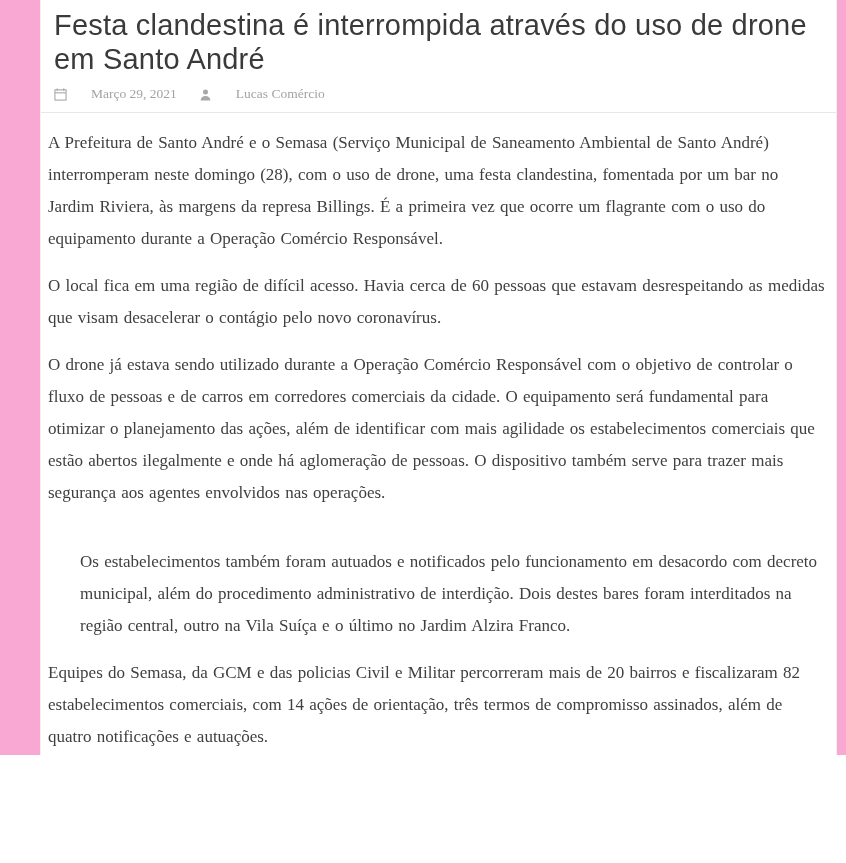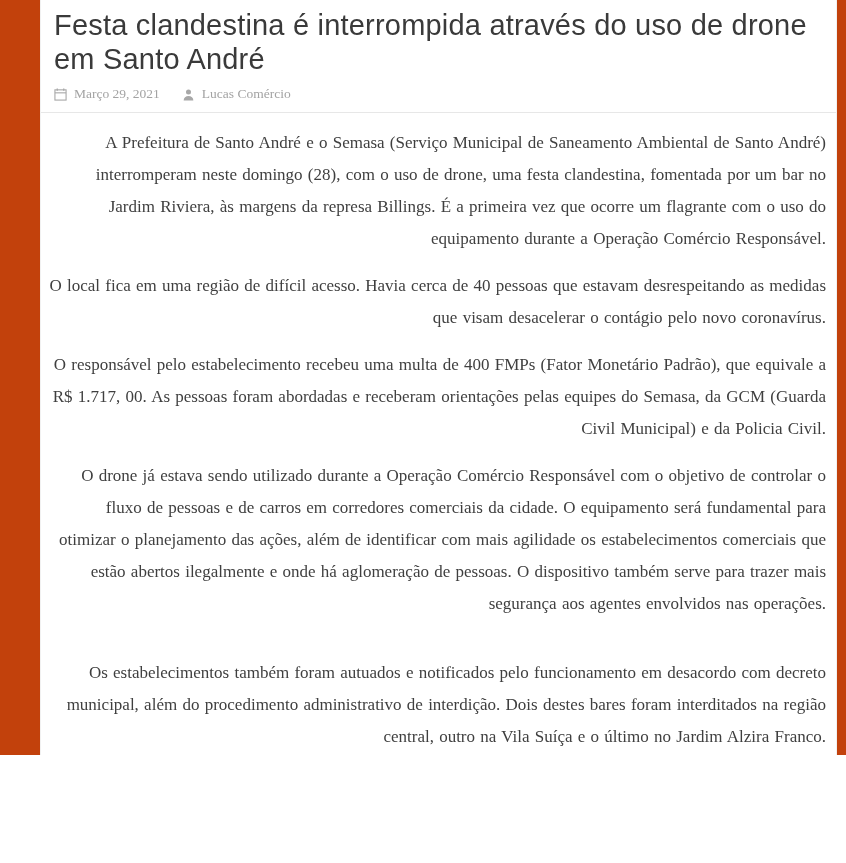--- a/index.html
+++ b/index.html
@@ -4,21 +4,21 @@
 <style>
   * { margin: 0; padding: 0; box-sizing: border-box; }
   html, body {
     width: 846px;
     background: #ffffff;
     font-family: "Liberation Serif", serif;
   }
   .page {
     width: 846px;
     height: 755px;
-    background: #c2410c;
+    background: #f9a8d4;
     position: relative;
   }
   .article {
     position: absolute;
     left: 40px;
     top: 0;
     width: 797px;
     min-height: 863px;
     background: #ffffff;
     border-left: 1px solid #f1f1f1;
@@ -38,41 +38,42 @@
     display: flex;
     align-items: center;
     gap: 22px;
     font-size: 13.5px;
     color: #a3a3a3;
     margin: 0 0 10px 6px;
   }
   .meta-group {
     display: flex;
     align-items: center;
-    gap: 7px;
+    gap: 24px;
   }
   .meta-group svg { display: block; }
   .divider {
     border: none;
     border-top: 1px solid #e7e7e7;
     margin: 0 -10px 0 -7px;
   }
   .body-text {
     padding-top: 14px;
   }
   .body-text p {
     font-size: 17px;
     color: #3f3f3f;
     line-height: 32px;
     margin-bottom: 15px;
-    text-align: right;
+    text-align: left;
     word-spacing: 1px;
   }
   .body-text p.gap-before {
     margin-top: 37px;
+    margin-left: 32px;
   }
 </style>
 </head>
 <body>
 
 <div class="page">
   <div class="article">
 
     <h1 class="title">Festa clandestina é interrompida através do uso de drone em Santo André</h1>
 
@@ -96,22 +97,21 @@
           </svg>
         </span>
         <span>Lucas Comércio</span>
       </span>
     </div>
 
     <hr class="divider">
 
     <div class="body-text">
       <p>A Prefeitura de Santo André e o Semasa (Serviço Municipal de Saneamento Ambiental de Santo André) interromperam neste domingo (28), com o uso de drone, uma festa clandestina, fomentada por um bar no Jardim Riviera, às margens da represa Billings. É a primeira vez que ocorre um flagrante com o uso do equipamento durante a Operação Comércio Responsável.</p>
-      <p>O local fica em uma região de difícil acesso. Havia cerca de 40 pessoas que estavam desrespeitando as medidas que visam desacelerar o contágio pelo novo coronavírus.</p>
-      <p>O responsável pelo estabelecimento recebeu uma multa de 400 FMPs (Fator Monetário Padrão), que equivale a R$ 1.717, 00. As pessoas foram abordadas e receberam orientações pelas equipes do Semasa, da GCM (Guarda Civil Municipal) e da Policia Civil.</p>
+      <p>O local fica em uma região de difícil acesso. Havia cerca de 60 pessoas que estavam desrespeitando as medidas que visam desacelerar o contágio pelo novo coronavírus.</p>
       <p>O drone já estava sendo utilizado durante a Operação Comércio Responsável com o objetivo de controlar o fluxo de pessoas e de carros em corredores comerciais da cidade. O equipamento será fundamental para otimizar o planejamento das ações, além de identificar com mais agilidade os estabelecimentos comerciais que estão abertos ilegalmente e onde há aglomeração de pessoas. O dispositivo também serve para trazer mais segurança aos agentes envolvidos nas operações.</p>
       <p class="gap-before">Os estabelecimentos também foram autuados e notificados pelo funcionamento em desacordo com decreto municipal, além do procedimento administrativo de interdição. Dois destes bares foram interditados na região central, outro na Vila Suíça e o último no Jardim Alzira Franco.</p>
       <p>Equipes do Semasa, da GCM e das policias Civil e Militar percorreram mais de 20 bairros e fiscalizaram 82 estabelecimentos comerciais, com 14 ações de orientação, três termos de compromisso assinados, além de quatro notificações e autuações.</p>
 
     </div>
 
   </div>
 </div>
 
 </body></html>

